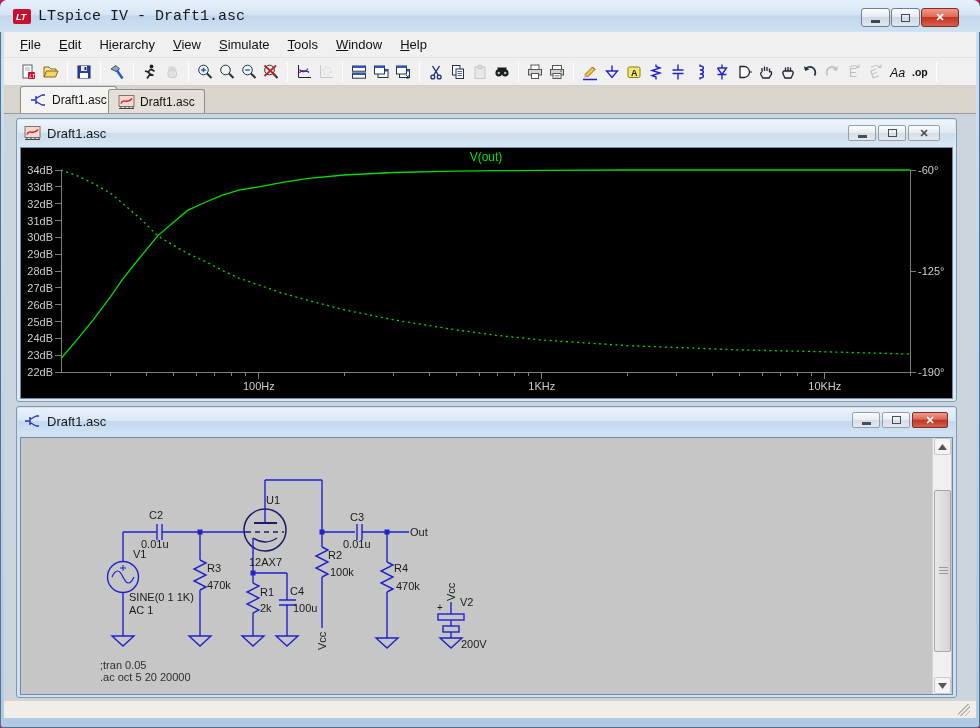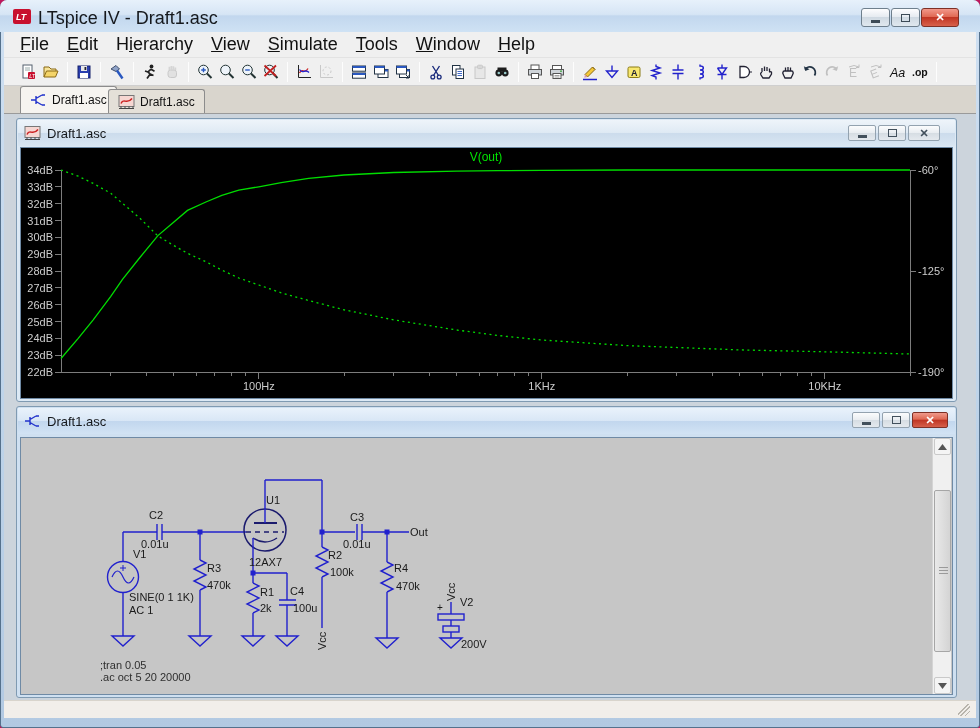--- a/index.html
+++ b/index.html
@@ -6,37 +6,37 @@
   *{box-sizing:border-box;}
   body{font-family:"Liberation Sans",sans-serif;}
   #stage{position:relative;width:980px;height:728px;overflow:hidden;background:#be185d;}
   .abs{position:absolute;}
 
   
   #frame{left:0;top:0;width:980px;height:728px;background:linear-gradient(180deg,#cfe0f2 0%,#bdd3e9 60%,#b2c9e2 100%);
          border:1px solid #55718c;border-radius:7px 7px 3px 3px;}
   #titlebar{left:0;top:0;width:980px;height:32px;border-radius:7px 7px 0 0;
             background:linear-gradient(180deg,#e7f1fb 0%,#d6e5f5 45%,#c2d7ee 50%,#cfe2f4 100%);}
-  #title-text{left:38px;top:8px;font-size:18px;color:#15181c;}
+  #title-text{left:38px;top:8px;font-size:15px;color:#15181c;font-family:Liberation Mono, monospace;}
   .capbtn{top:8px;height:19px;border:1px solid #6e7f8d;border-radius:3px;
           background:linear-gradient(180deg,#fdfdfe 0%,#e6ebf1 45%,#cfd9e2 50%,#e0e8ef 100%);
           display:flex;align-items:center;justify-content:center;font-size:10px;color:#3c4a56;}
   .capbtn.close-red{background:linear-gradient(180deg,#f2988a 0%,#e06a55 45%,#c13523 50%,#d8604b 100%);color:#fff;border-color:#7e3026;}
   .chbtn{height:16px;border:1px solid #93a2af;border-radius:2px;
          background:linear-gradient(180deg,#fbfcfd 0%,#e9edf1 48%,#d6dde3 52%,#e4e9ee 100%);
          display:flex;align-items:center;justify-content:center;font-size:9px;color:#42505c;}
   .chbtn.red{background:linear-gradient(180deg,#f09a8c 0%,#de6853 45%,#bf3423 50%,#d65f4a 100%);color:#fff;border-color:#7e3026;}
   .glyph-min{width:9px;height:3px;background:currentColor;margin-top:7px;}
   .glyph-max{width:9px;height:8px;border:1.5px solid currentColor;}
   .glyph-x{font-weight:bold;font-size:11px;line-height:1;}
 
   
   #menubar{left:4px;top:32px;width:972px;height:26px;background:#f0f0f0;border-bottom:1px solid #e3e3e3;
            display:flex;align-items:center;padding-left:7px;}
-  .menu-item{padding:4px 9px;font-size:18px;color:#111;}
+  .menu-item{padding:4px 9px;font-size:13px;color:#111;}
   .menu-item u{text-decoration:underline;}
 
   
   #toolbar{left:4px;top:58px;width:972px;height:28px;background:#f0f0f0;border-bottom:1px solid #cfcfcf;
            display:flex;align-items:center;padding-left:14px;}
   .tb{width:20px;height:22px;display:flex;align-items:center;justify-content:center;margin:0 1px;}
   .tb svg{width:18px;height:18px;}
   .tb.dis{opacity:.45;filter:grayscale(1);}
   .tsep{width:1px;height:20px;background:#b9b9b9;border-right:1px solid #fdfdfd;margin:0 5px;}
 

